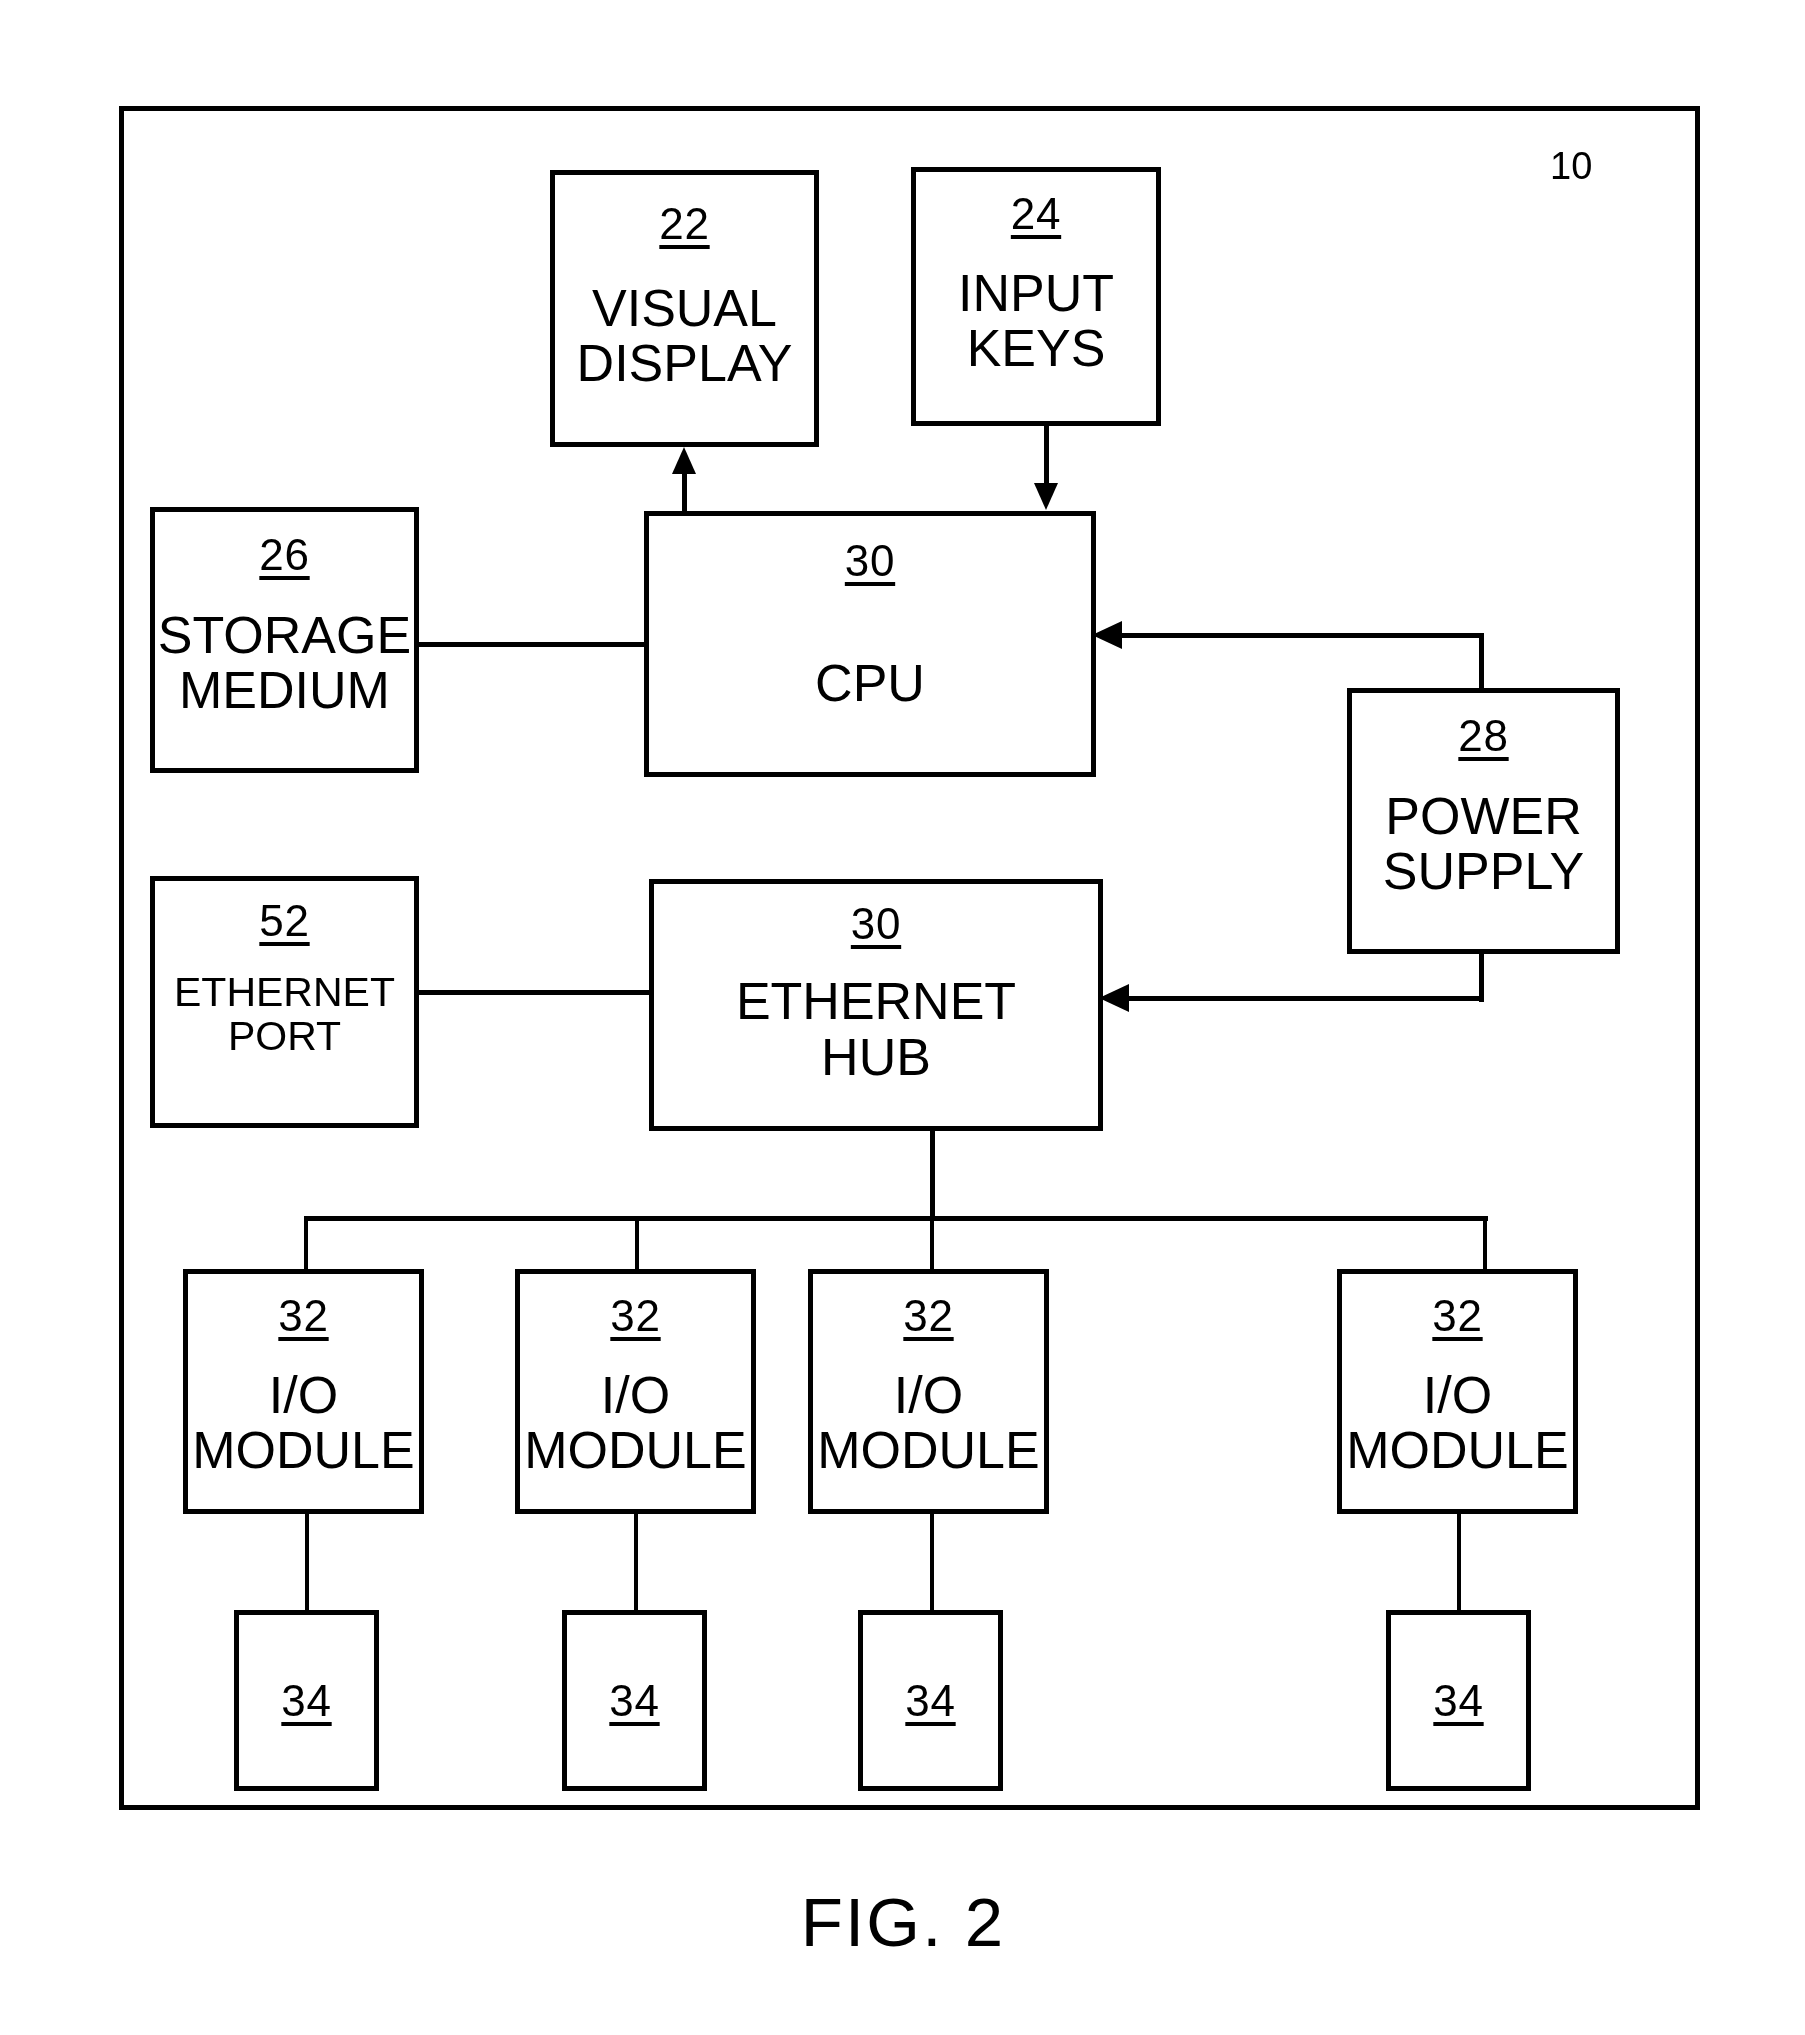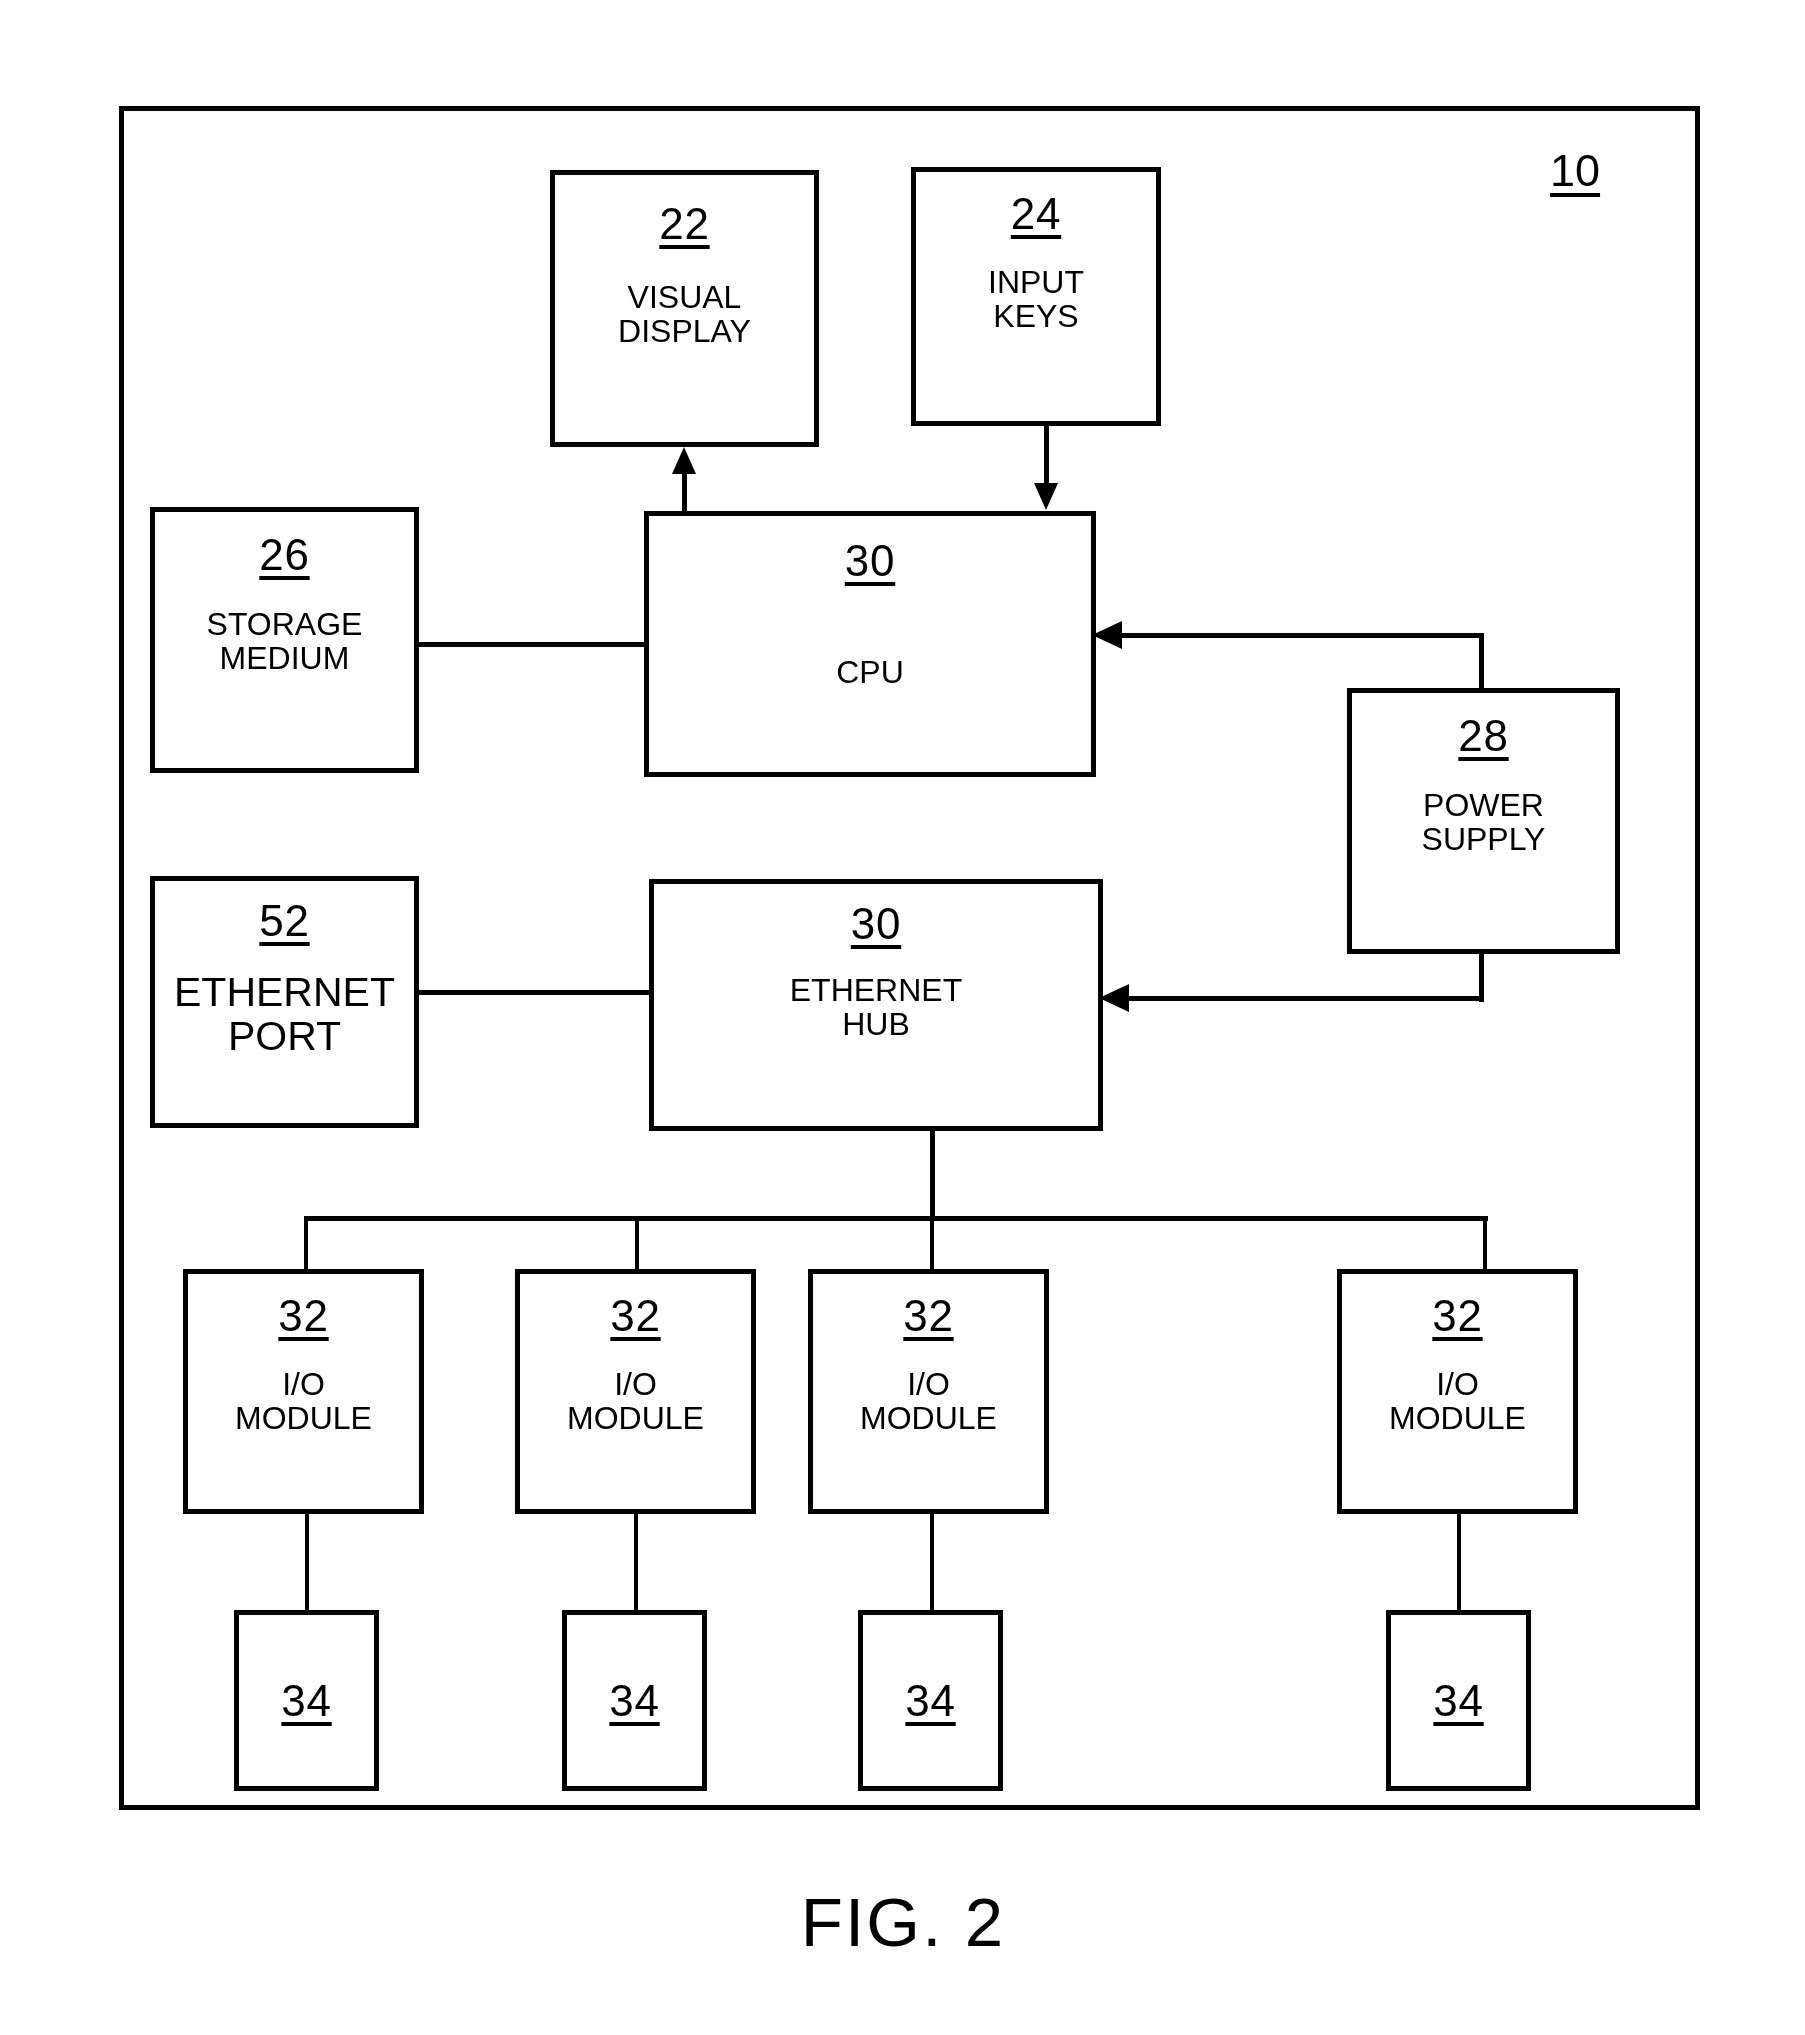--- a/index.html
+++ b/index.html
@@ -45,21 +45,21 @@
     font-size: 44px;
     font-weight: 400;
     line-height: 1;
     letter-spacing: 0.7px;
     text-decoration: underline;
     text-underline-offset: 6.4px;
     text-decoration-thickness: 3.5px;
     white-space: nowrap;
   }
   .lbl {
-    font-size: 32px;
+    font-size: 52px;
     line-height: 1.06;
     text-align: center;
     white-space: pre-line;
     letter-spacing: 0px;
   }
   
   .hline {
     position: absolute;
     height: 5px;
     background: #000;
@@ -110,22 +110,21 @@
     width: 1806px;
     text-align: center;
     font-size: 69px;
     letter-spacing: 2.1px;
   }
   
   .sys-ref {
     position: absolute;
     left: 1550px;
     top: 145px;
-    font-size: 45px;
-    text-decoration: underline;
+    font-size: 38px;
     text-underline-offset: 7px;
     text-decoration-thickness: 3.5px;
     z-index: 6;
   }
 </style>
 </head>
 <body>
 
 <div id="page">
 

